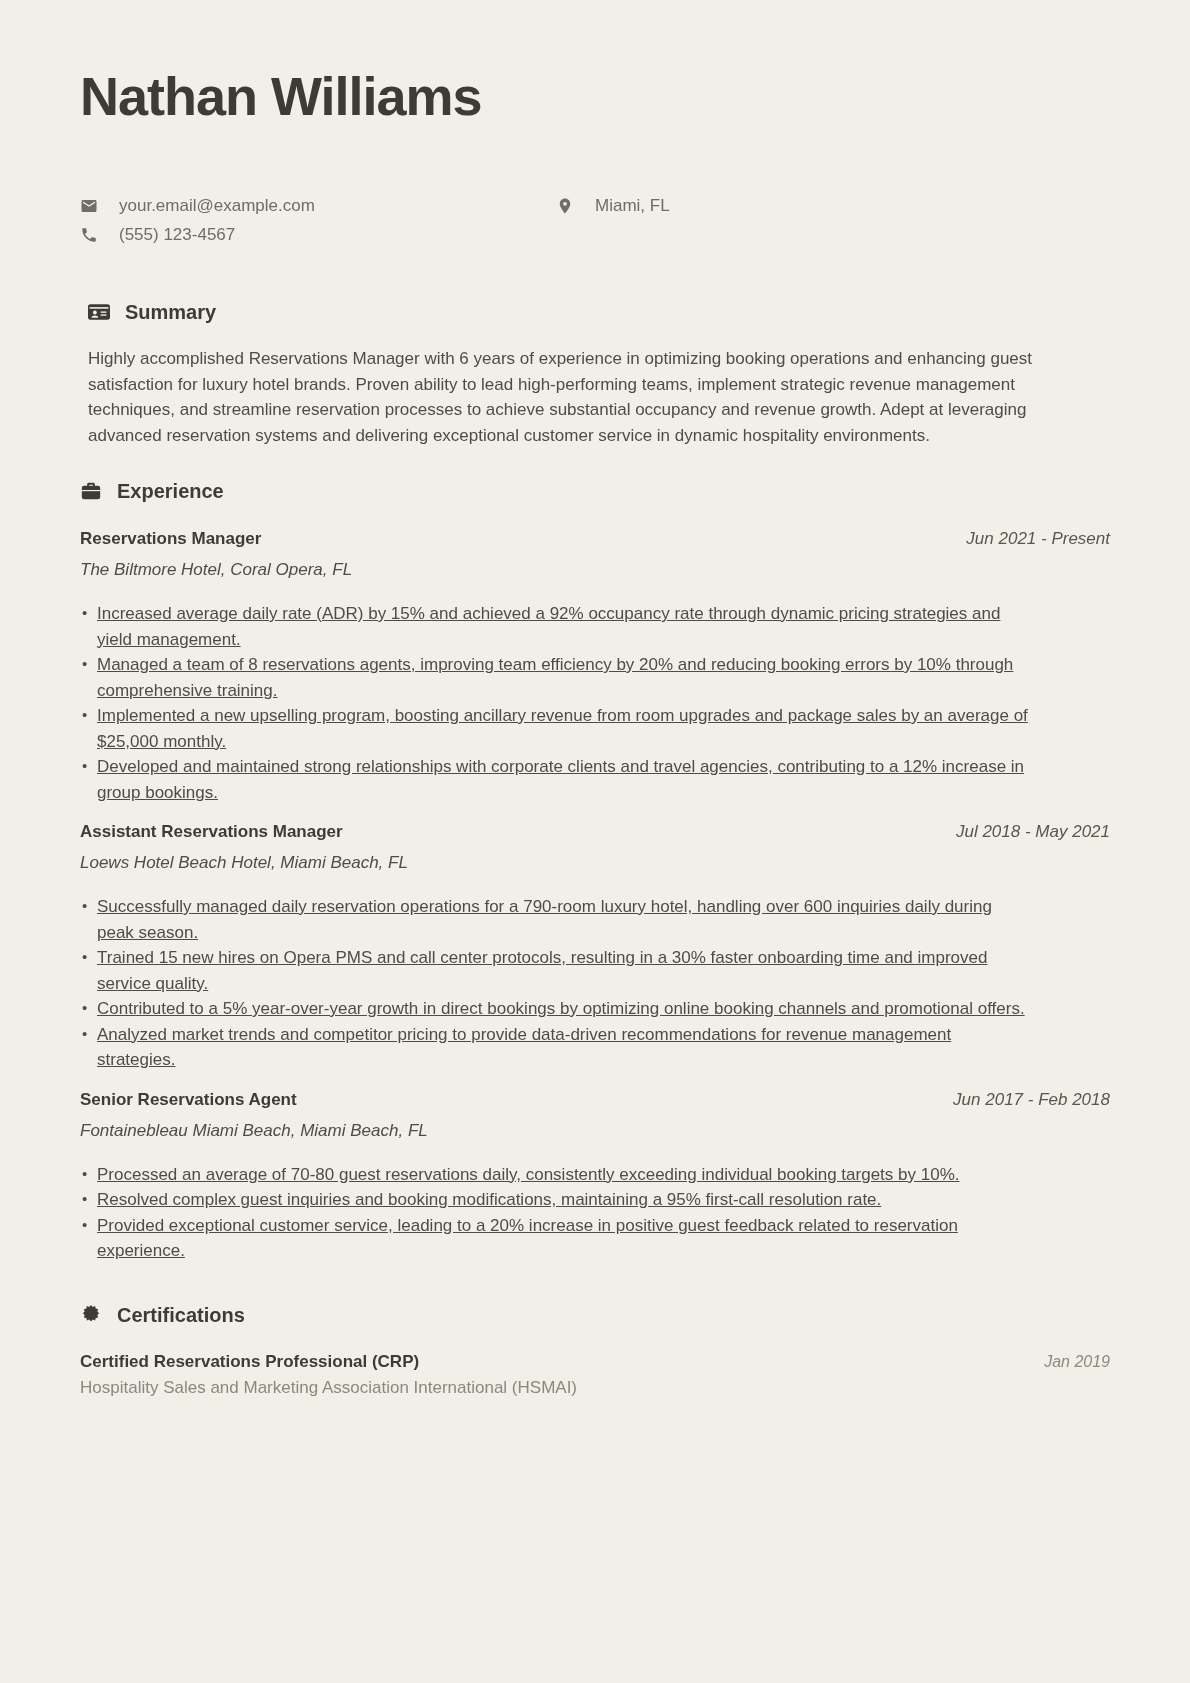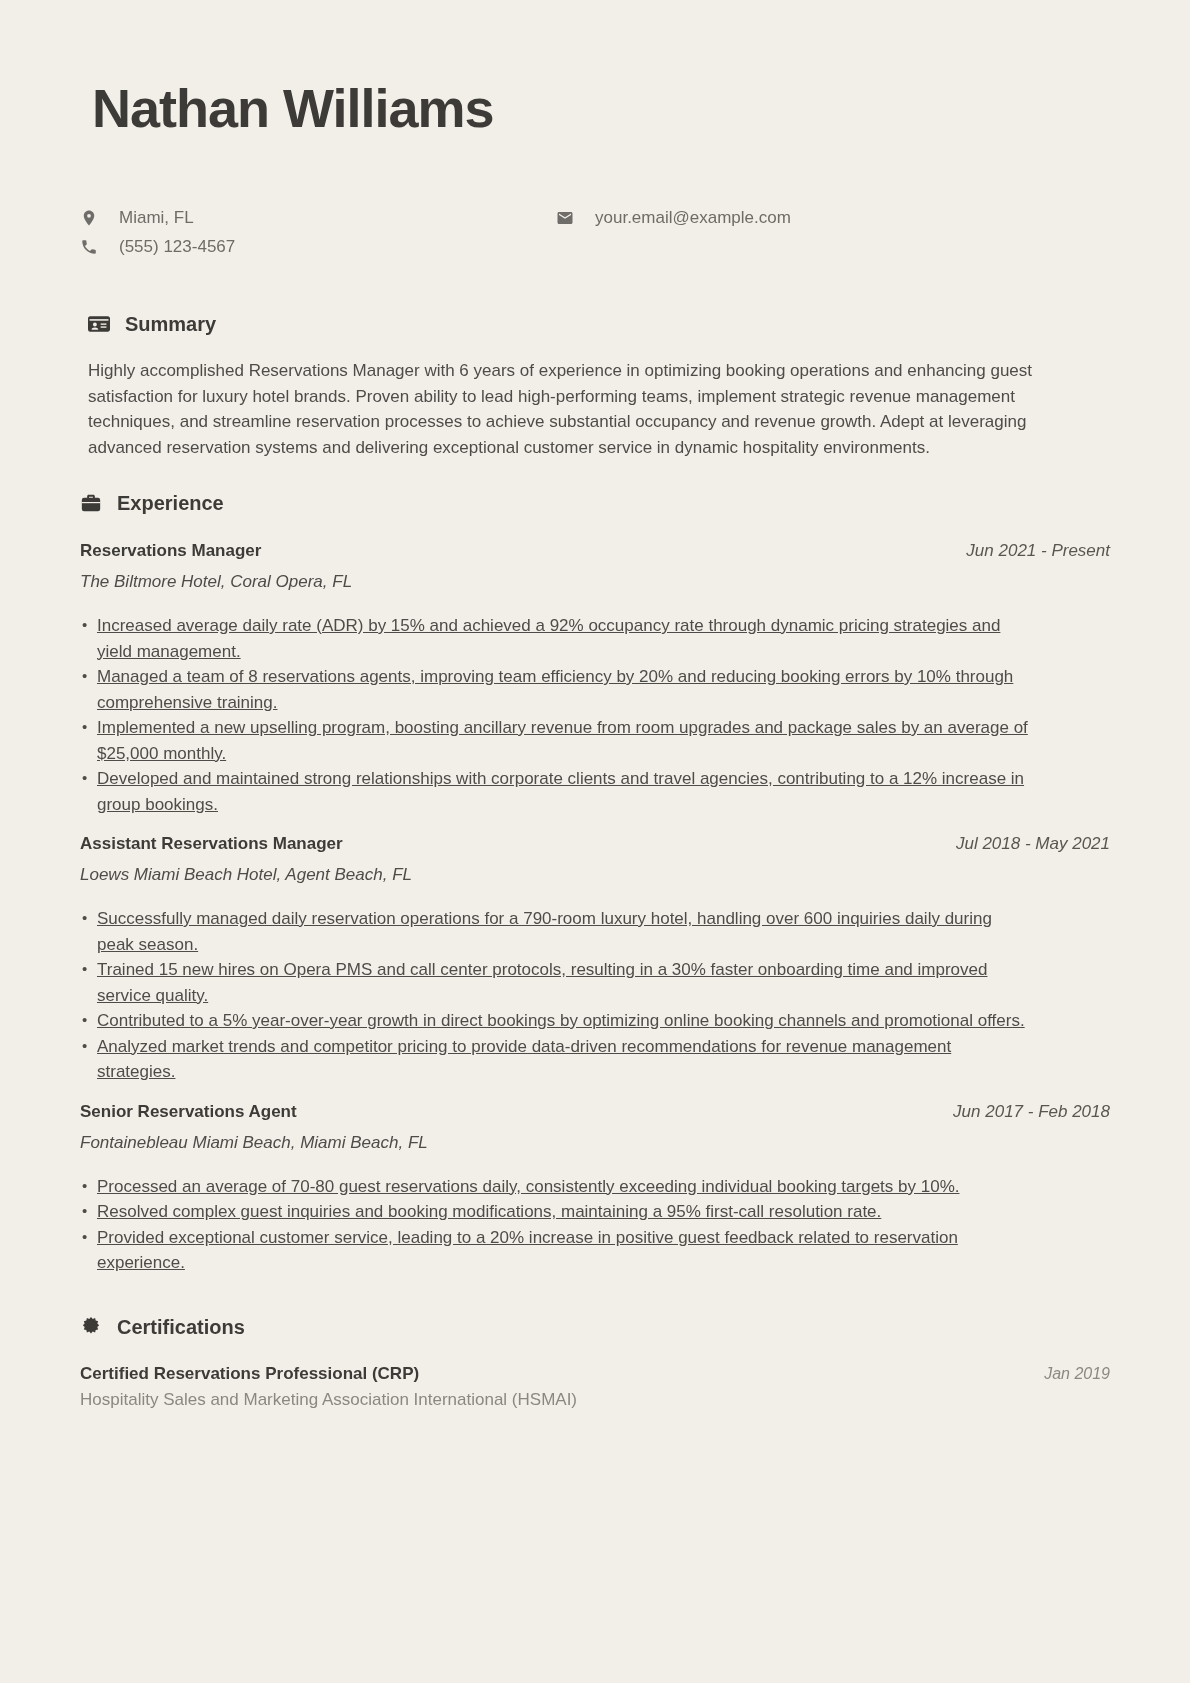--- a/index.html
+++ b/index.html
@@ -15,21 +15,21 @@
   body{
     width:1190px;min-height:1683px;
     background:var(--background);
     font-family:"Liberation Sans",sans-serif;
     color:var(--body);
   }
   .page{width:1190px;min-height:1683px;padding:70px 80px 60px 80px;}
   svg{display:block;width:100%;height:100%;fill:currentColor;}
 
   h1.name{
-    margin:12px;font-size:54px;line-height:52px;font-weight:700;
+    margin:0;font-size:54px;line-height:52px;font-weight:700;
     color:var(--heading);letter-spacing:-1px;
   }
 
   .contact{
     margin-top:74px;
     display:grid;grid-template-columns:476px 1fr;
     row-gap:9px;
     font-size:17px;line-height:20px;color:var(--muted);
   }
   .contact-item{display:flex;align-items:center;}
@@ -76,32 +76,32 @@
 <body>
 
 <div class="page">
 
   <h1 class="name">Nathan Williams</h1>
 
   <div class="contact">
     <div class="contact-item">
       <span class="cicon">
         <svg viewBox="0 0 24 24">
-            <path d="M12 2C8.13 2 5 5.13 5 9c0 5.25 7 13 7 13s7-7.75 7-13c0-3.87-3.13-7-7-7zm0 9.5a2.5 2.5 0 1 1 0-5 2.5 2.5 0 0 1 0 5z"></path>
-          </svg>
-      </span>
-      <span>Miami, FL</span>
+            <path d="M20 4H4c-1.1 0-1.99.9-1.99 2L2 18c0 1.1.9 2 2 2h16c1.1 0 2-.9 2-2V6c0-1.1-.9-2-2-2zm0 4-8 5-8-5V6l8 5 8-5v2z"></path>
+          </svg>
+      </span>
+      <span>your.email@example.com</span>
     </div>
     <div class="contact-item">
       <span class="cicon">
         <svg viewBox="0 0 24 24">
-            <path d="M20 4H4c-1.1 0-1.99.9-1.99 2L2 18c0 1.1.9 2 2 2h16c1.1 0 2-.9 2-2V6c0-1.1-.9-2-2-2zm0 4-8 5-8-5V6l8 5 8-5v2z"></path>
-          </svg>
-      </span>
-      <span>your.email@example.com</span>
+            <path d="M12 2C8.13 2 5 5.13 5 9c0 5.25 7 13 7 13s7-7.75 7-13c0-3.87-3.13-7-7-7zm0 9.5a2.5 2.5 0 1 1 0-5 2.5 2.5 0 0 1 0 5z"></path>
+          </svg>
+      </span>
+      <span>Miami, FL</span>
     </div>
     <div class="contact-item">
       <span class="cicon">
         <svg viewBox="0 0 24 24">
             <path d="M6.62 10.79c1.44 2.83 3.76 5.14 6.59 6.59l2.2-2.2c.27-.27.67-.36 1.02-.24 1.12.37 2.33.57 3.57.57.55 0 1 .45 1 1V20c0 .55-.45 1-1 1-9.39 0-17-7.61-17-17 0-.55.45-1 1-1h3.5c.55 0 1 .45 1 1 0 1.25.2 2.45.57 3.57.11.35.03.74-.25 1.02l-2.2 2.2z"></path>
           </svg>
       </span>
       <span>(555) 123-4567</span>
     </div>
   </div>
@@ -146,21 +146,21 @@
         <li>Implemented a new upselling program, boosting ancillary revenue from room upgrades and package sales by an average of $25,000 monthly.</li>
         <li>Developed and maintained strong relationships with corporate clients and travel agencies, contributing to a 12% increase in group bookings.</li>
       </ul>
     </div>
 
     <div class="job">
       <div class="row-split">
         <span class="job-title">Assistant Reservations Manager</span>
         <span class="job-dates">Jul 2018 - May 2021</span>
       </div>
-      <div class="job-company">Loews Miami Beach Hotel, Agent Beach, FL</div>
+      <div class="job-company">Loews Hotel Beach Hotel, Miami Beach, FL</div>
       <ul class="job-bullets">
         <li>Successfully managed daily reservation operations for a 790-room luxury hotel, handling over 600 inquiries daily during peak season.</li>
         <li>Trained 15 new hires on Opera PMS and call center protocols, resulting in a 30% faster onboarding time and improved service quality.</li>
         <li>Contributed to a 5% year-over-year growth in direct bookings by optimizing online booking channels and promotional offers.</li>
         <li>Analyzed market trends and competitor pricing to provide data-driven recommendations for revenue management strategies.</li>
       </ul>
     </div>
 
     <div class="job">
       <div class="row-split">

